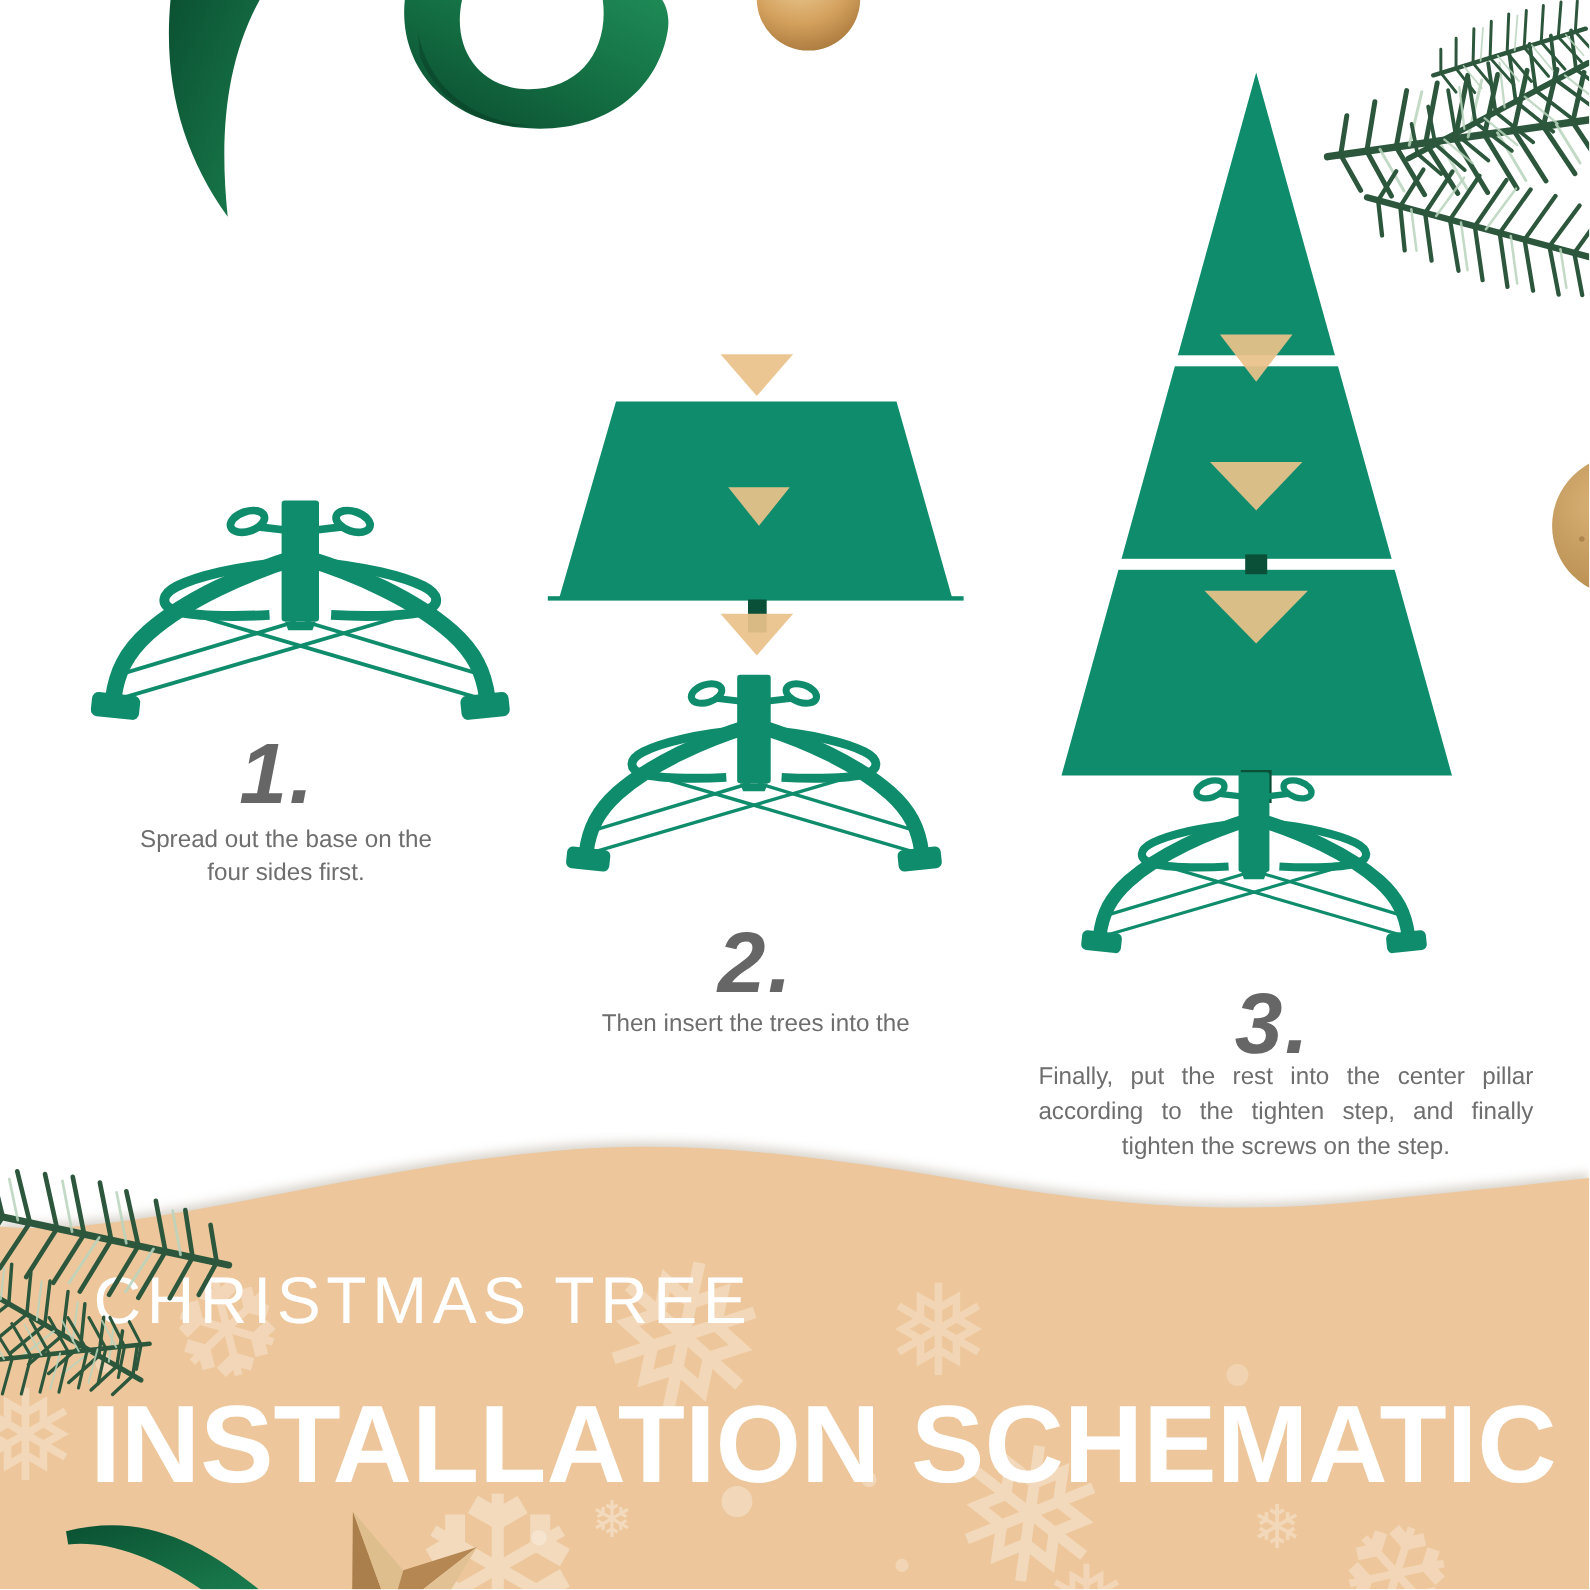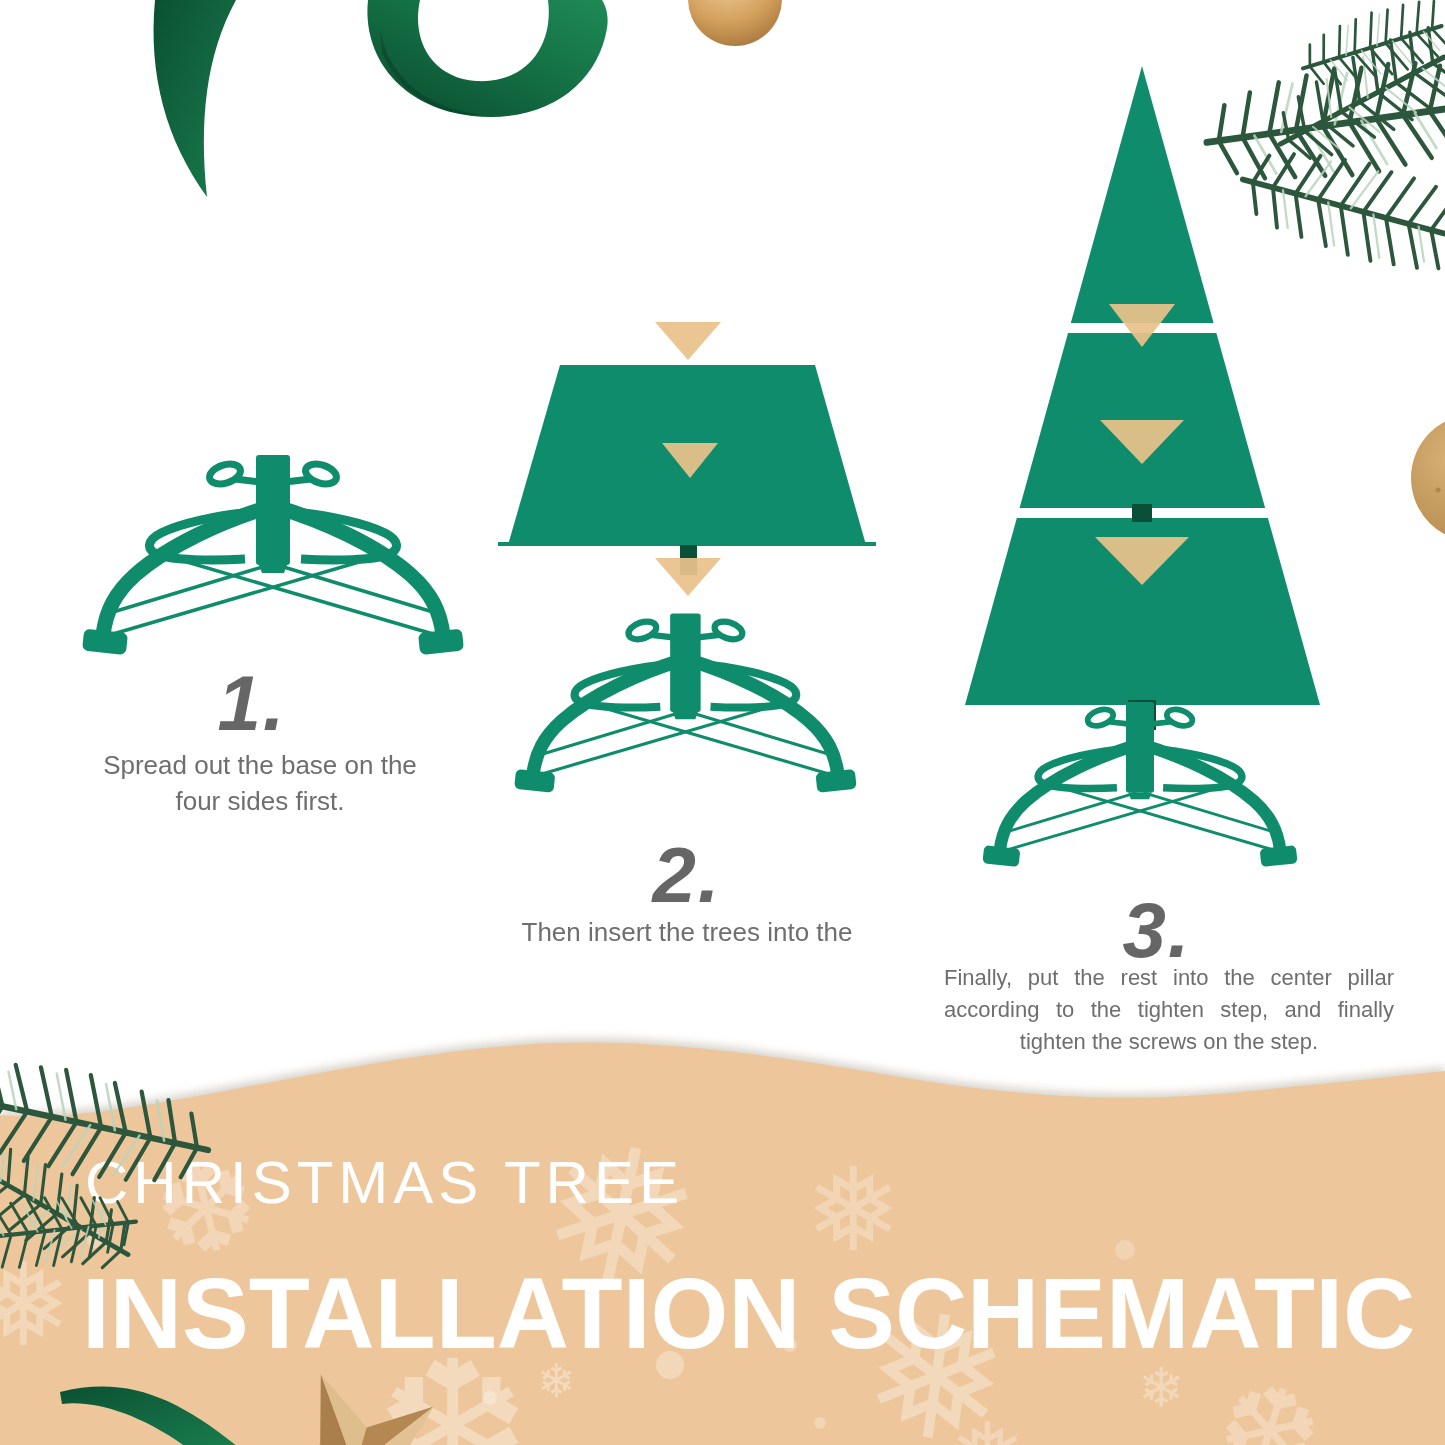--- a/index.html
+++ b/index.html
@@ -10,21 +10,21 @@
 
   
   .f-green{fill:var(--tree_green);}
   .f-dark{fill:var(--dark_green);}
   .f-tan{fill:var(--arrow_tan);opacity:.93;}
   .f-white{fill:#ffffff;}
   .s-green{stroke:var(--tree_green);fill:none;}
 
   .step-number{font-style:italic;font-weight:bold;font-size:78px;color:var(--number_gray);
                text-align:center;letter-spacing:2px;}
-  .step-text{font-size:26px;color:var(--step_text);line-height:1.38;text-align:center;}
+  .step-text{font-size:22px;color:var(--step_text);line-height:1.38;text-align:center;}
   .step3-text{font-size:22px;color:var(--step_text);line-height:1.45;}
   .j-line{text-align:justify;text-align-last:justify;}
   .c-line{text-align:center;}
 
   .title-line1{font-size:60px;font-weight:400;color:var(--title_white);letter-spacing:5px;white-space:nowrap;}
   .title-line2{font-size:100px;font-weight:700;color:var(--title_white);letter-spacing:0px;white-space:nowrap;}
 
   .banner-wave{filter:drop-shadow(0 -4px 5px rgba(120,100,70,.30));}
   .flake{font-family:"DejaVu Sans",sans-serif;fill:#ffffff;}
 </style>

